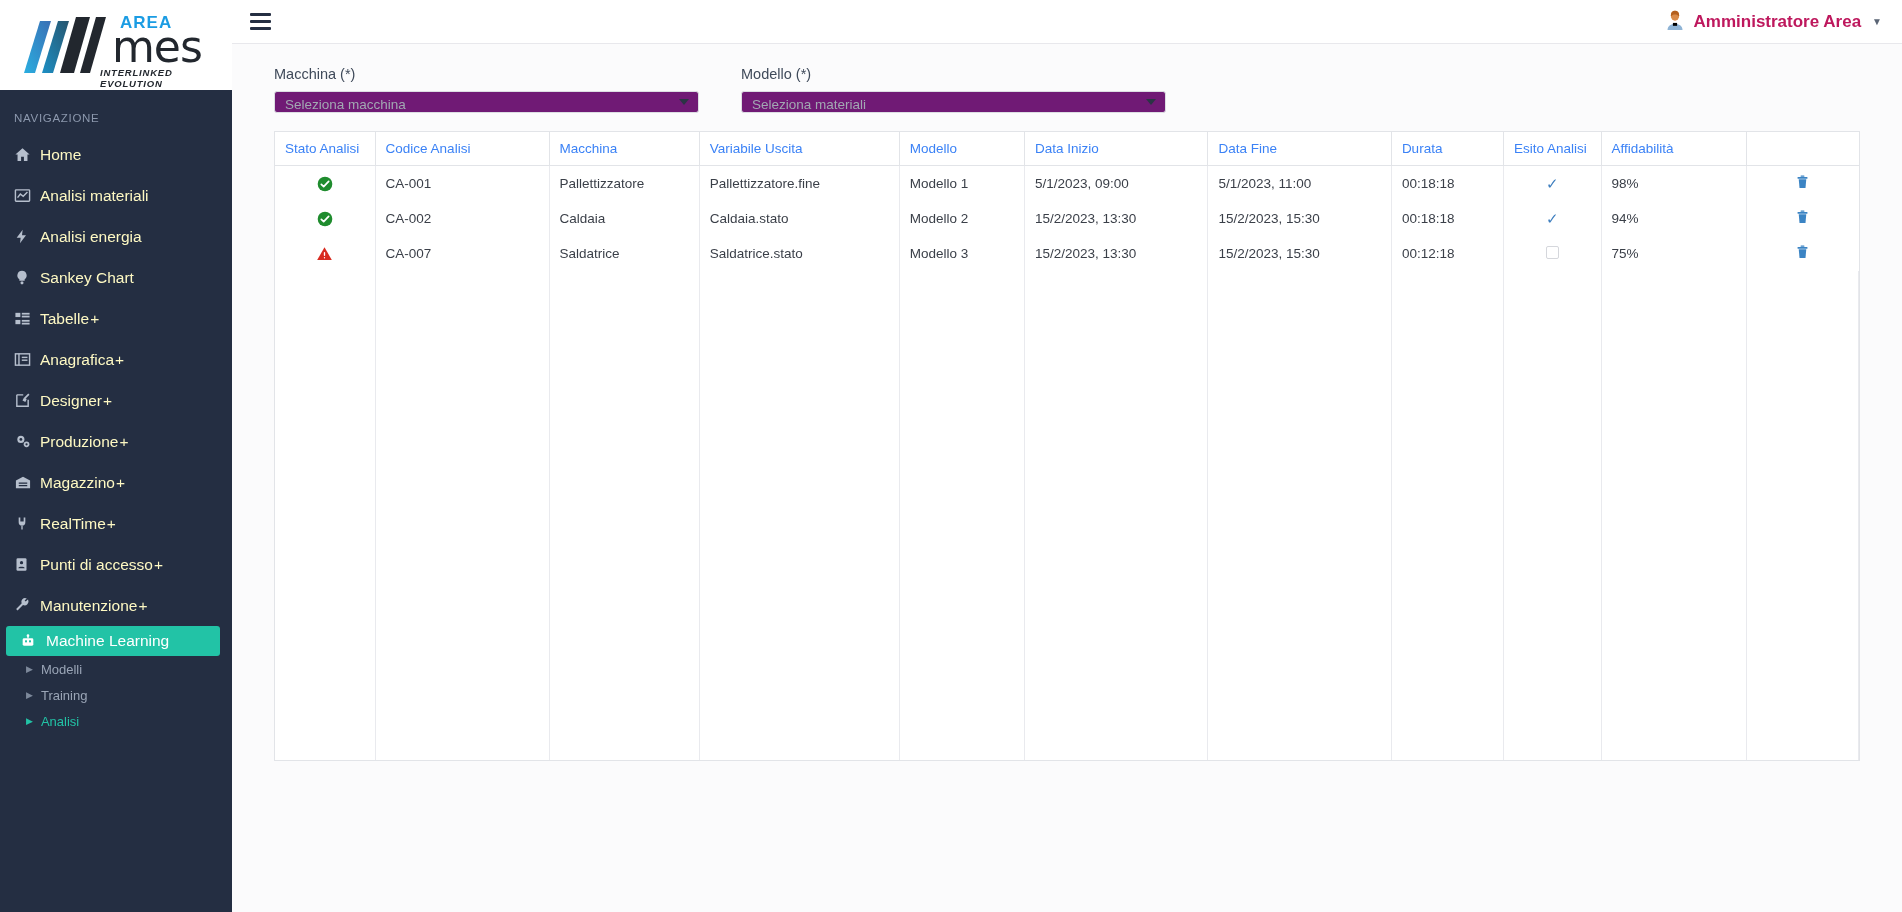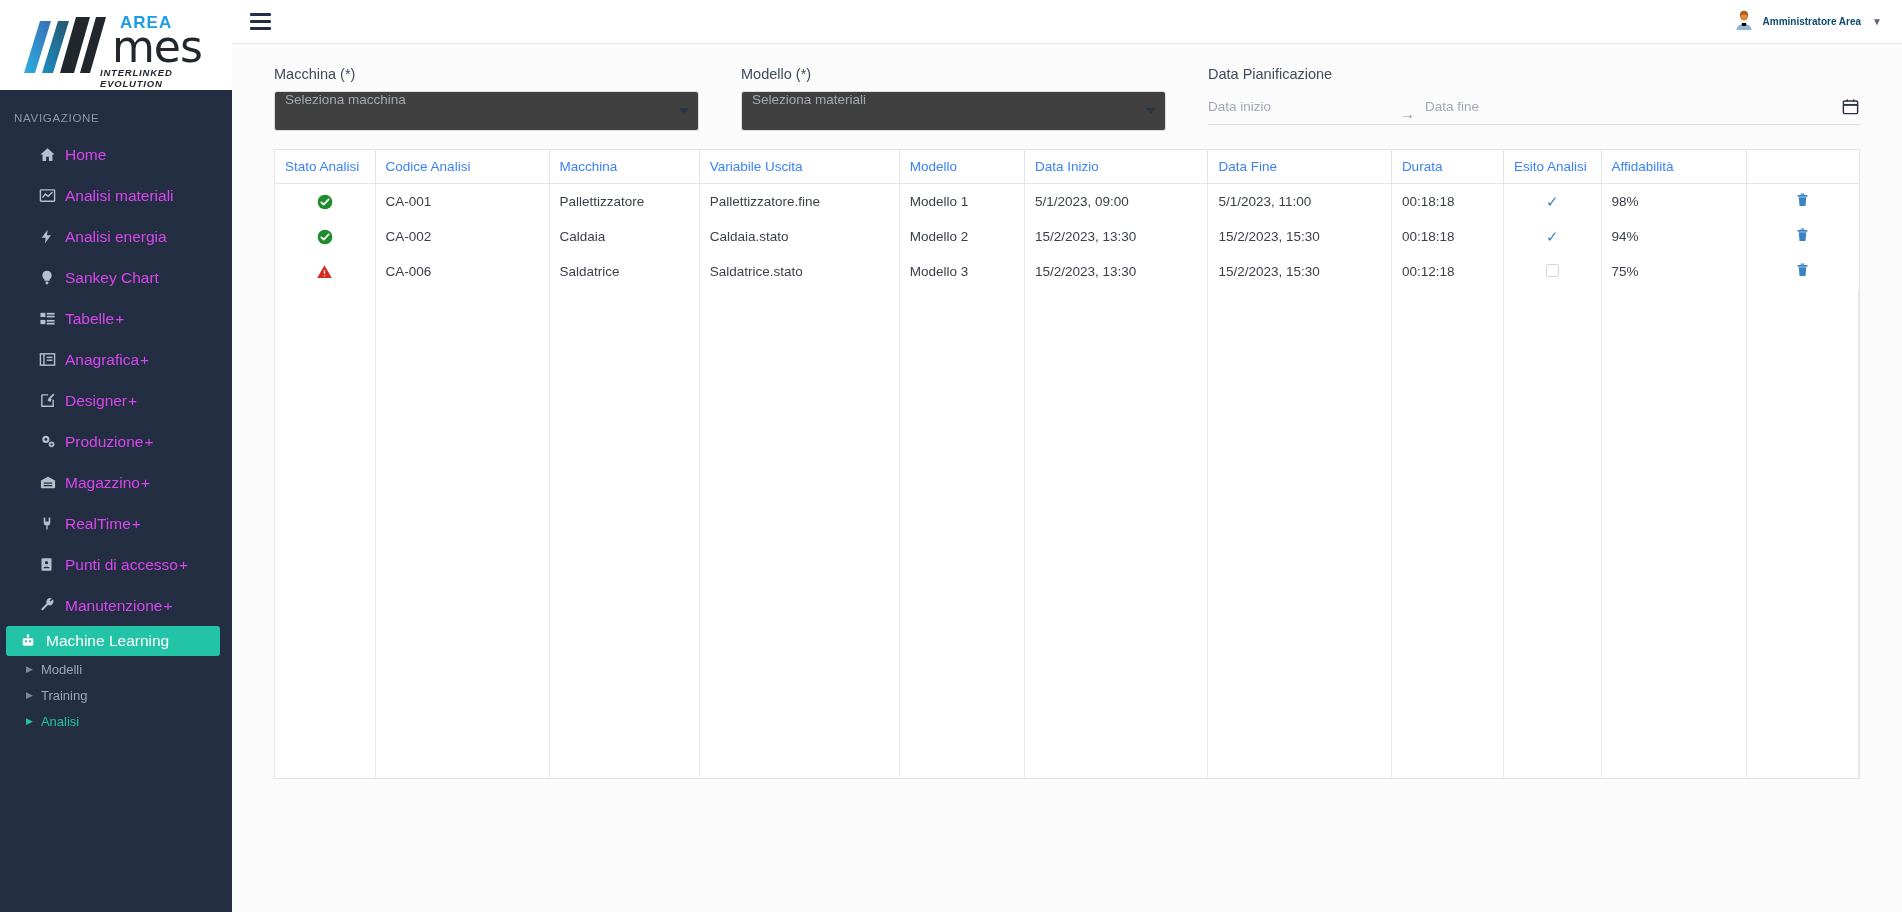--- a/index.html
+++ b/index.html
@@ -39,22 +39,22 @@
     font-size: 9.5px; font-weight: bold; font-style: italic;
     letter-spacing: 0.8px; color: #22272e;
   }
   .nav-header {
     color: #8c98ad; font-size: 11.5px; letter-spacing: 0.7px;
     padding: 22px 12px 10px 14px;
   }
   .nav-item {
     display: flex; align-items: center;
     height: 41px; padding-left: 14px;
-    color: #d946ef; font-size: 15.5px;
-    cursor: pointer; text-decoration: none; margin-left: 25px;
+    color: #fef9c3; font-size: 15.5px;
+    cursor: pointer; text-decoration: none;
   }
   .nav-item .ico {
     width: 26px; min-width: 26px; display: inline-flex;
     align-items: center; justify-content: flex-start;
     color: #b6bfcd;
   }
   .nav-item.active {
     background: #22c3a6; color: #ffffff;
     margin: 0 12px 0 6px; border-radius: 3px;
     height: 30px;
@@ -80,37 +80,37 @@
     height: 44px; background: #ffffff;
     border-bottom: 1px solid #e8e8ec;
     display: flex; align-items: center; justify-content: space-between;
     padding: 0 20px 0 16px;
   }
   .hamburger { display: flex; flex-direction: column; gap: 4px;
                cursor: pointer; padding: 4px 2px; }
   .hamburger span { display: block; width: 21px; height: 3px;
                     background: #242e42; border-radius: 1px; }
   .user-box { display: flex; align-items: center; gap: 9px; cursor: pointer; }
-  .user-name { font-size: 10px; font-weight: bold; color: #0c4a6e; }
+  .user-name { font-size: 17px; font-weight: bold; color: #be185d; }
   .user-caret { color: #5b6575; font-size: 10px; margin-left: 2px; }
 
   .content { flex: 1; padding: 22px 42px 0 42px; overflow: hidden; }
 
   
   .filters { display: flex; align-items: flex-start; gap: 42px; }
   .filter-col { display: flex; flex-direction: column; }
   .f-machine { width: 425px; }
   .f-model   { width: 425px; }
   .f-date    { flex: 1; }
   .f-label {
     font-size: 14.5px; color: #3f4a5a; margin-bottom: 9px;
   }
   .select-box {
-    height: 40px; border: 1px solid #dcdee3; border-radius: 3px;
-    background: #404040; display: flex; align-items: flex-start;
+    height: 22px; border: 1px solid #dcdee3; border-radius: 3px;
+    background: #701a75; display: flex; align-items: flex-end;
     padding: 0 10px; cursor: pointer; position: relative;
   }
   .select-ph { font-size: 13.5px; color: #a2a8b2; }
   .select-arrow {
     position: absolute; right: 9px; top: 50%;
     transform: translateY(-50%);
     width: 0; height: 0;
     border-left: 5px solid transparent;
     border-right: 5px solid transparent;
     border-top: 6px solid #2b3445;
@@ -411,36 +411,20 @@
         </div>
 
         <div class="filter-col f-model">
           <div class="f-label">Modello (*)</div>
           <div class="select-box">
             <span class="select-ph">Seleziona materiali</span>
             <span class="select-arrow"></span>
           </div>
         </div>
 
-        <div class="filter-col f-date">
-          <div class="f-label">Data Pianificazione</div>
-          <div class="date-range">
-            <span class="date-field date-start">Data inizio</span>
-            <span class="date-arrow">→</span>
-            <span class="date-field date-end">Data fine</span>
-            <span class="cal-icon">
-              <svg width="19" height="19" viewBox="0 0 24 24" fill="none" stroke="currentColor" stroke-width="1.8">
-                <rect x="3" y="5" width="18" height="16" rx="1.5"></rect>
-                <line x1="3" y1="10" x2="21" y2="10" stroke-width="2.4"></line>
-                <line x1="8" y1="3" x2="8" y2="6"></line>
-                  <line x1="16" y1="3" x2="16" y2="6"></line>
-              </svg>
-            </span>
-          </div>
-        </div>
 
       </div>
 
       <div class="table-wrap">
         <table>
           <colgroup>
             <col class="c-state">
               <col class="c-code">
               <col class="c-machine">
             <col class="c-var">
@@ -534,21 +518,21 @@
             <tr>
               <td class="c-state">
                 <span class="status-ico">
                   <svg width="17" height="16" viewBox="0 0 24 24">
                     <path d="M12 2 23 21H1z" fill="#d82b20"></path>
                     <rect x="11" y="9" width="2" height="6" fill="#fff" rx="1"></rect>
                     <rect x="11" y="16.5" width="2" height="2.2" fill="#fff" rx="1"></rect>
                   </svg>
                 </span>
               </td>
-              <td>CA-006</td>
+              <td>CA-007</td>
               <td>Saldatrice</td>
               <td>Saldatrice.stato</td>
               <td>Modello 3</td>
               <td>15/2/2023, 13:30</td>
               <td>15/2/2023, 15:30</td>
               <td>00:12:18</td>
               <td class="c-esito">
                 <span class="esito-empty"></span>
               </td>
               <td>75%</td>

